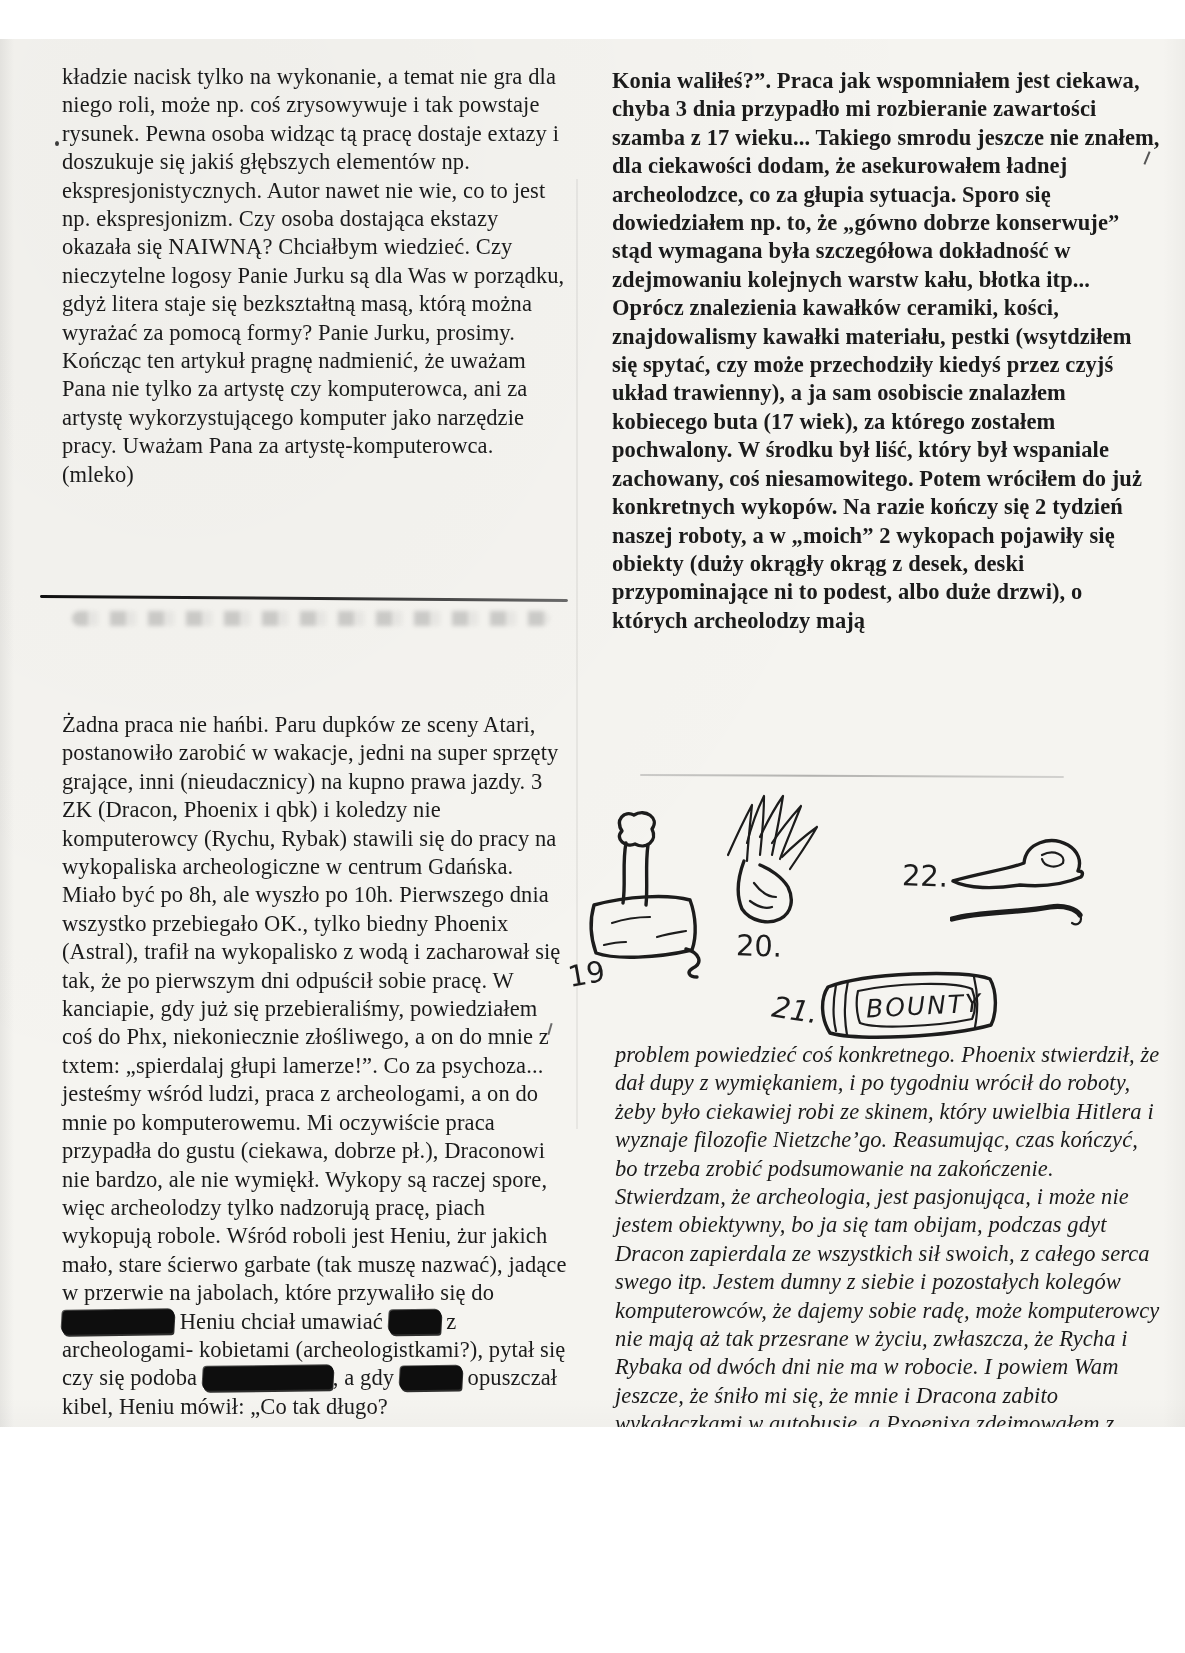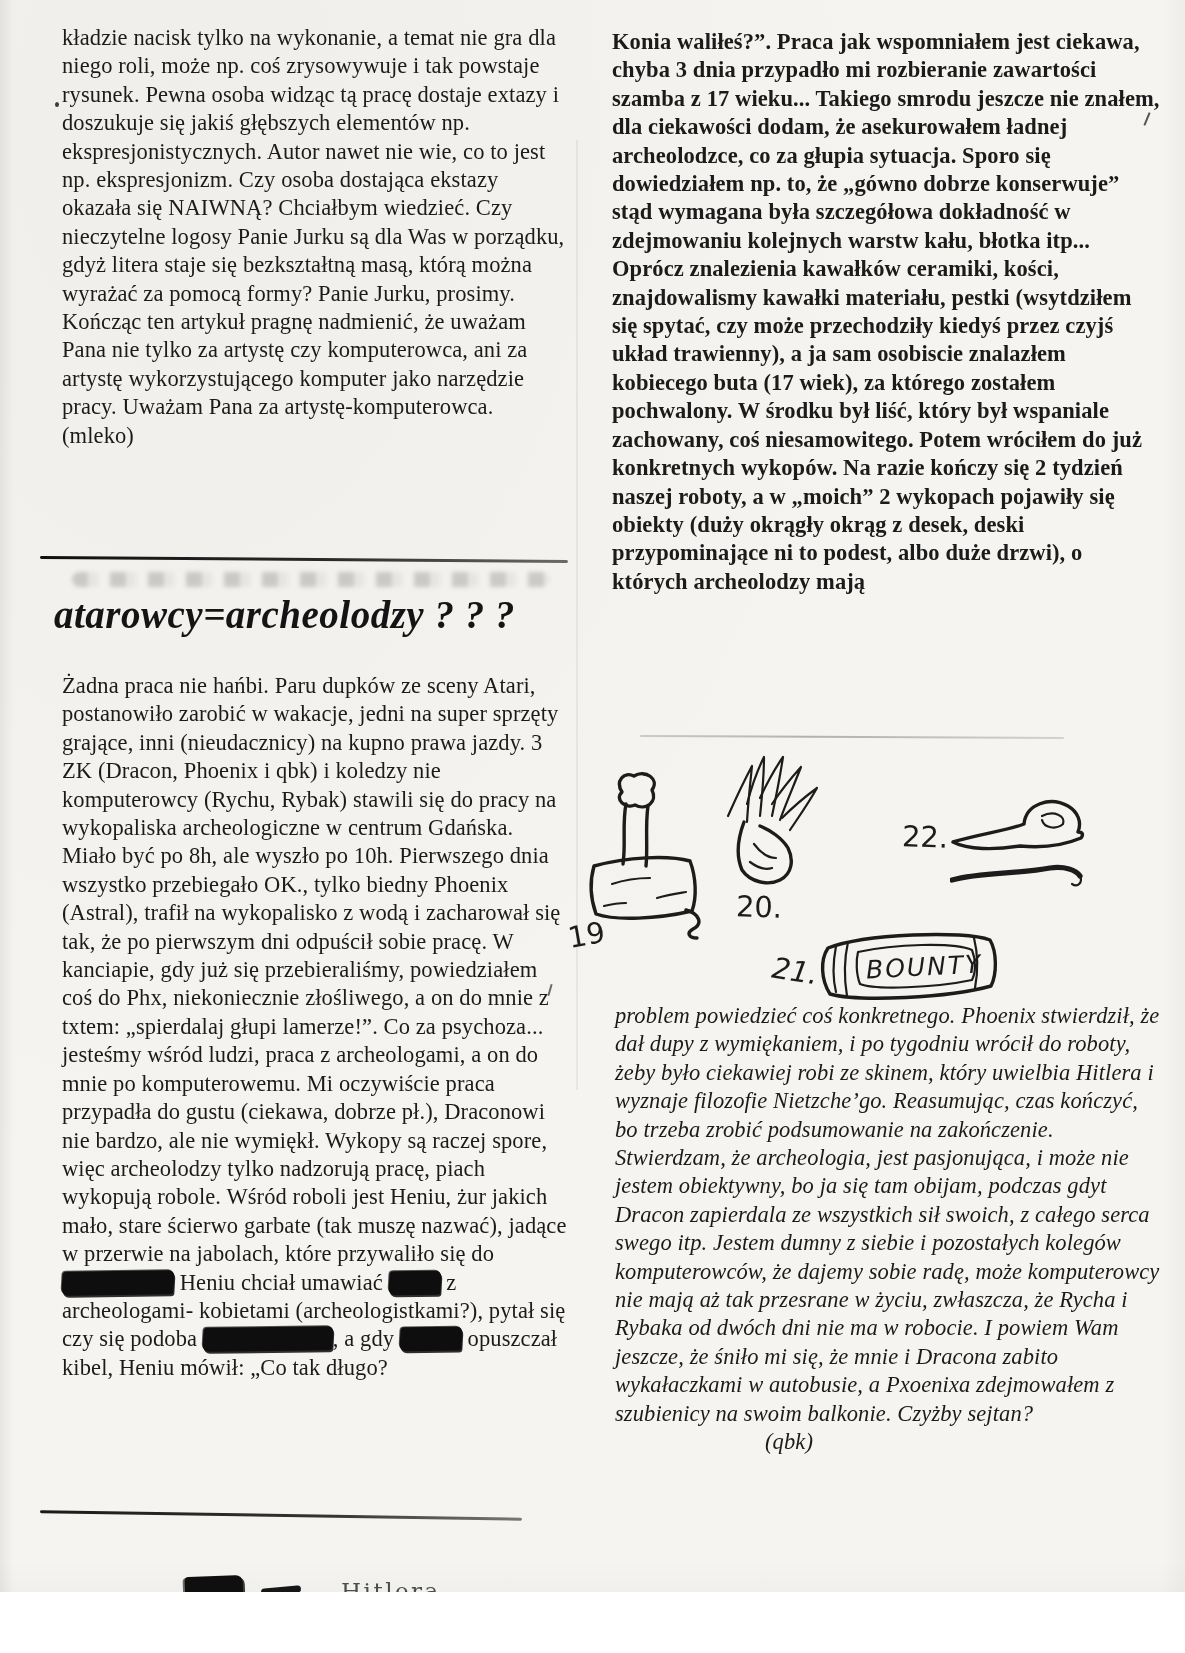--- a/index.html
+++ b/index.html
@@ -2,28 +2,29 @@
 <html><head>
 <meta charset="utf-8">
 <style>
   html,body{margin:0;padding:0;}
   body{
     width:1185px;height:1653px;
     font-family:"Liberation Serif","DejaVu Serif",serif;
     background:#fff;
   }
   .page{
-    position:relative;width:1185px;height:1592px;overflow:hidden;
+    position:relative;width:1185px;height:1388px;overflow:hidden;
     background:
       radial-gradient(ellipse at 15% 8%, rgba(0,0,0,0.025), transparent 55%),
       linear-gradient(90deg, rgba(0,0,0,0.06) 0px, rgba(0,0,0,0.0) 14px),
       linear-gradient(270deg, rgba(0,0,0,0.03) 0px, rgba(0,0,0,0.0) 22px),
       linear-gradient(0deg, rgba(0,0,0,0.02) 0px, rgba(0,0,0,0.0) 30px),
       #f5f4f0;
     color:#1b1b1b;
+    margin-top:39px;
   }
   .abs{position:absolute;}
   .body-text{
     font-size:22.5px;line-height:28.4px;letter-spacing:0.1px;
     color:#1b1b1b;text-align:left;margin:0;
   }
   .para-l1{left:62px;top:24px;width:508px;}
   .para-l2{left:62px;top:672px;width:508px;}
   .para-r1{left:612px;top:28px;width:548px;font-weight:bold;}
   .para-r2{left:615px;top:1002px;width:550px;font-style:italic;}
@@ -97,21 +98,20 @@
 </head>
 <body>
 
 <div class="page">
 
   <p class="abs body-text para-l1">kładzie nacisk tylko na wykonanie, a temat nie gra dla niego roli, może np. coś zrysowywuje i tak powstaje rysunek. Pewna osoba widząc tą pracę dostaje extazy i doszukuje się jakiś głębszych elementów np. ekspresjonistycznych. Autor nawet nie wie, co to jest np. ekspresjonizm. Czy osoba dostająca ekstazy okazała się NAIWNĄ? Chciałbym wiedzieć. Czy nieczytelne logosy Panie Jurku są dla Was w porządku, gdyż litera staje się bezkształtną masą, którą można wyrażać za pomocą formy? Panie Jurku, prosimy. Kończąc ten artykuł pragnę nadmienić, że uważam Pana nie tylko za artystę czy komputerowca, ani za artystę wykorzystującego komputer jako narzędzie pracy. Uważam Pana za artystę-komputerowca. (mleko)</p>
 
   <div class="abs rule rule-1"></div>
   <div class="abs ghost-line"></div>
 
-  <h1 class="abs heading">atarowcy=archeolodzy ? ? ?</h1>
 
   <p class="abs body-text para-l2">
     <span>Żadna praca nie hańbi. Paru dupków ze sceny Atari, postanowiło zarobić w wakacje, jedni na super sprzęty grające, inni (nieudacznicy) na kupno prawa jazdy. 3 ZK (Dracon, Phoenix i qbk) i koledzy nie komputerowcy (Rychu, Rybak) stawili się do pracy na wykopaliska archeologiczne w centrum Gdańska. Miało być po 8h, ale wyszło po 10h. Pierwszego dnia wszystko przebiegało OK., tylko biedny Phoenix (Astral), trafił na wykopalisko z wodą i zacharował się tak, że po pierwszym dni odpuścił sobie pracę. W kanciapie, gdy już się przebieraliśmy, powiedziałem coś do Phx, niekoniecznie złośliwego, a on do mnie z txtem: „spierdalaj głupi lamerze!”. Co za psychoza... jesteśmy wśród ludzi, praca z archeologami, a on do mnie po komputerowemu. Mi oczywiście praca przypadła do gustu (ciekawa, dobrze pł.), Draconowi nie bardzo, ale nie wymiękł. Wykopy są raczej spore, więc archeolodzy tylko nadzorują pracę, piach wykopują robole. Wśród roboli jest Heniu, żur jakich mało, stare ścierwo garbate (tak muszę nazwać), jadące w przerwie na jabolach, które przywaliło się do </span><span class="censor censor-1"></span><span> Heniu chciał umawiać </span><span class="censor censor-2"></span><span> z archeologami- kobietami (archeologistkami?), pytał się czy się podoba </span><span class="censor censor-3"></span><span>, a gdy </span><span class="censor censor-4"></span><span> opuszczał kibel, Heniu mówił: „Co tak długo?</span>
   </p>
 
   <div class="abs rule rule-2"></div>
   <div class="abs legend">
     <div class="legend-blob"></div>
     <div class="legend-dash"></div>
     <span class="legend-label">Hitlera</span>

